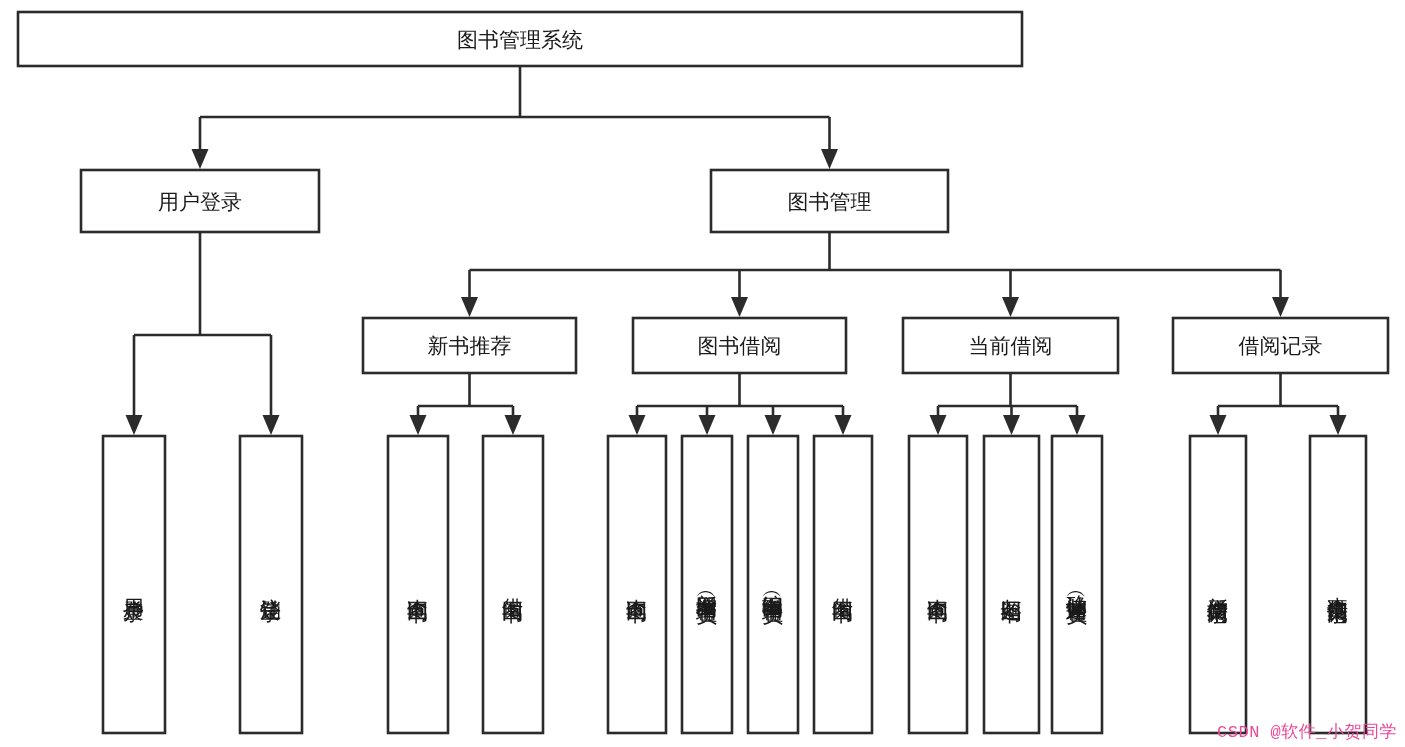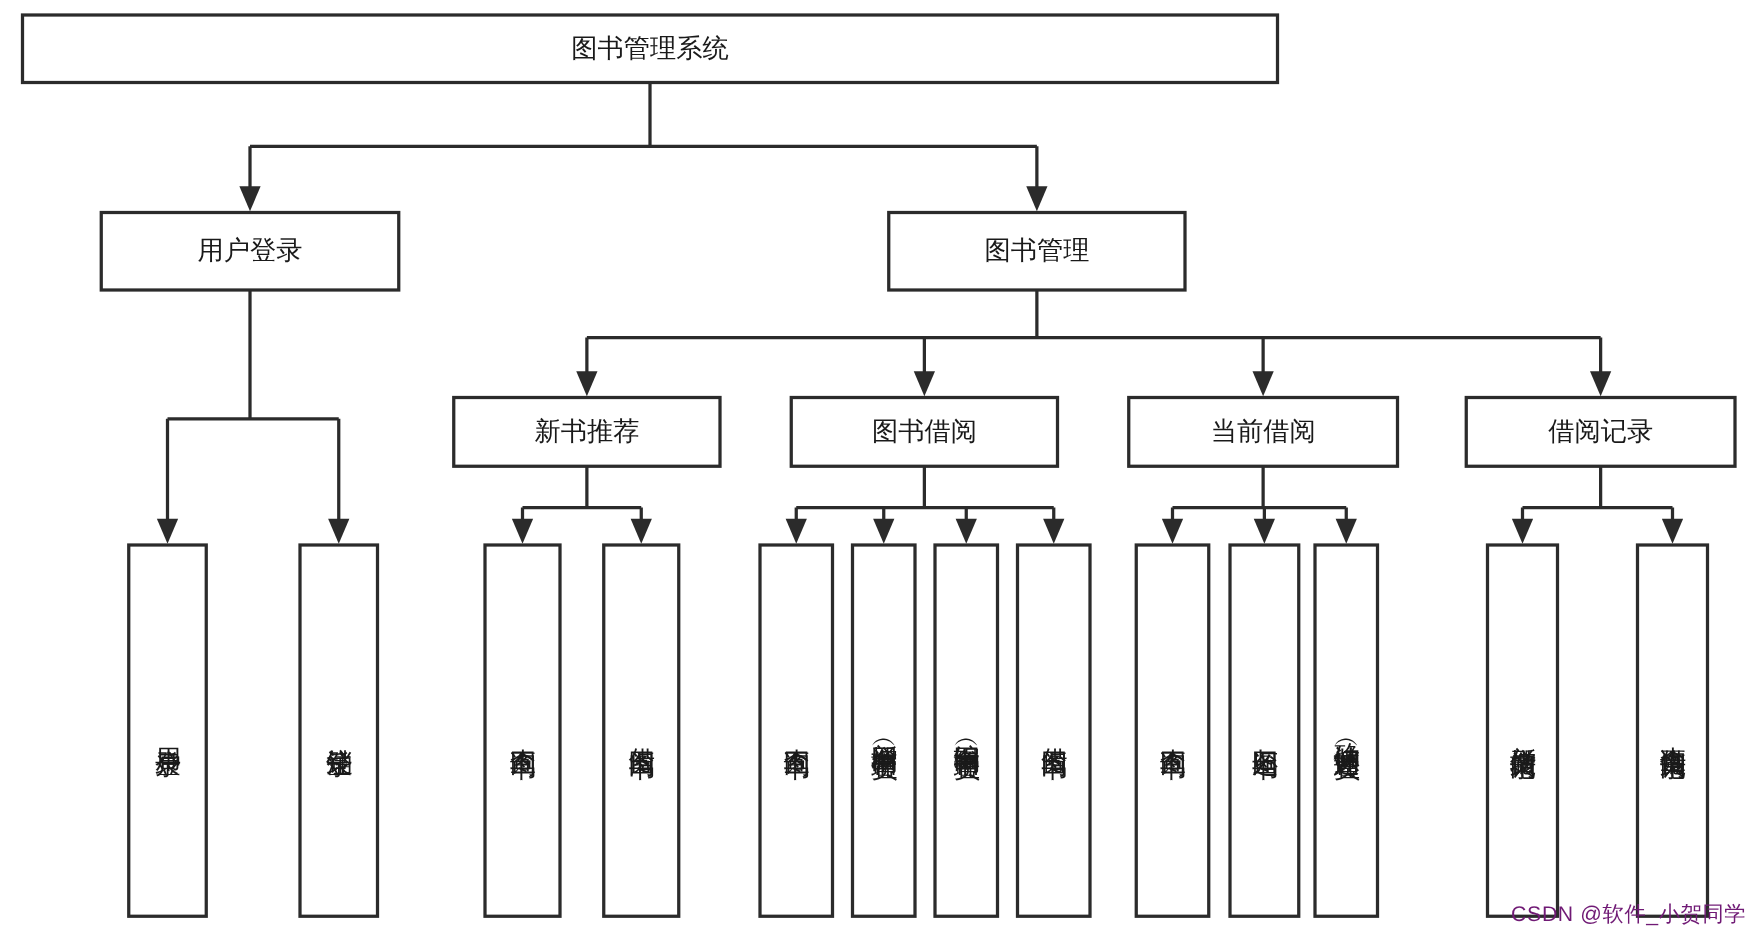--- a/index.html
+++ b/index.html
@@ -55,23 +55,23 @@
     stroke-linecap: butt;
   }
   .arrow-head {
     fill: #2b2b2b;
     stroke: none;
   }
   .watermark {
     position: absolute;
     right: 8px;
     bottom: 4px;
-    font-family: Liberation Sans, sans-serif;
+    font-family: Liberation Mono, monospace;
     font-size: 17px;
-    color: #701a75;
+    color: #ec4899;
     white-space: nowrap;
     user-select: none;
     letter-spacing: 0.5px;
   }
 </style>
 </head>
 <body>
 
 <div id="diagram-root">
   <svg id="flow-svg" viewBox="0 0 1405 747">

